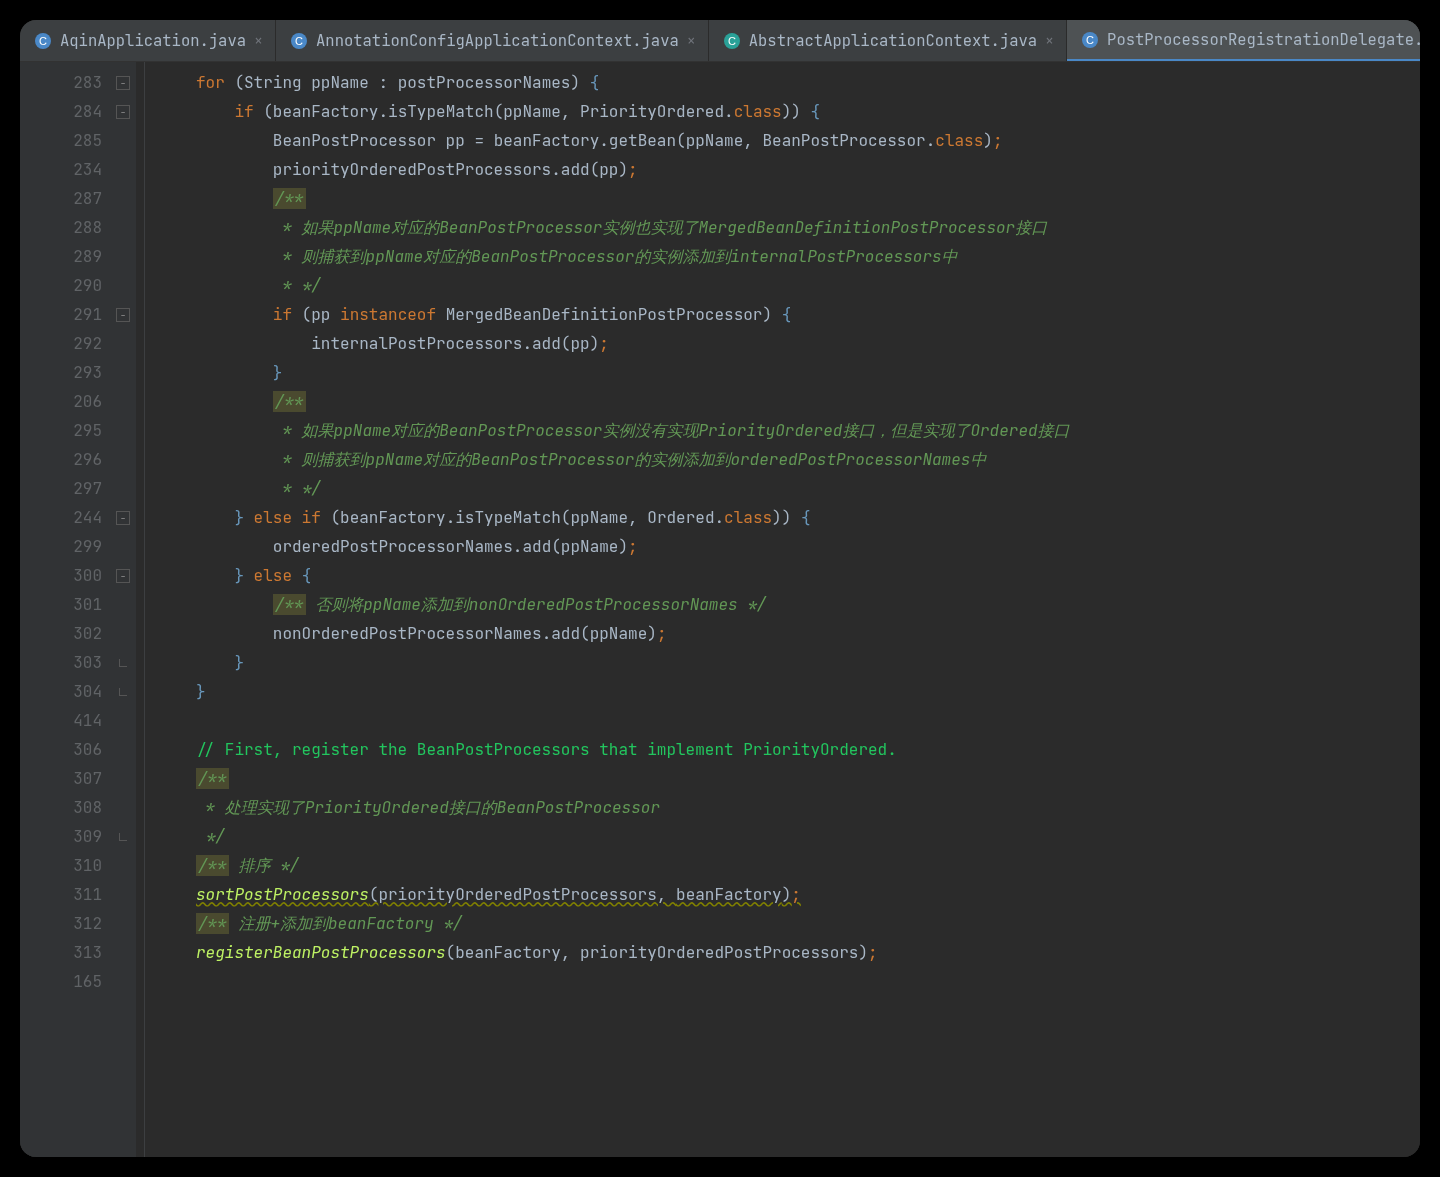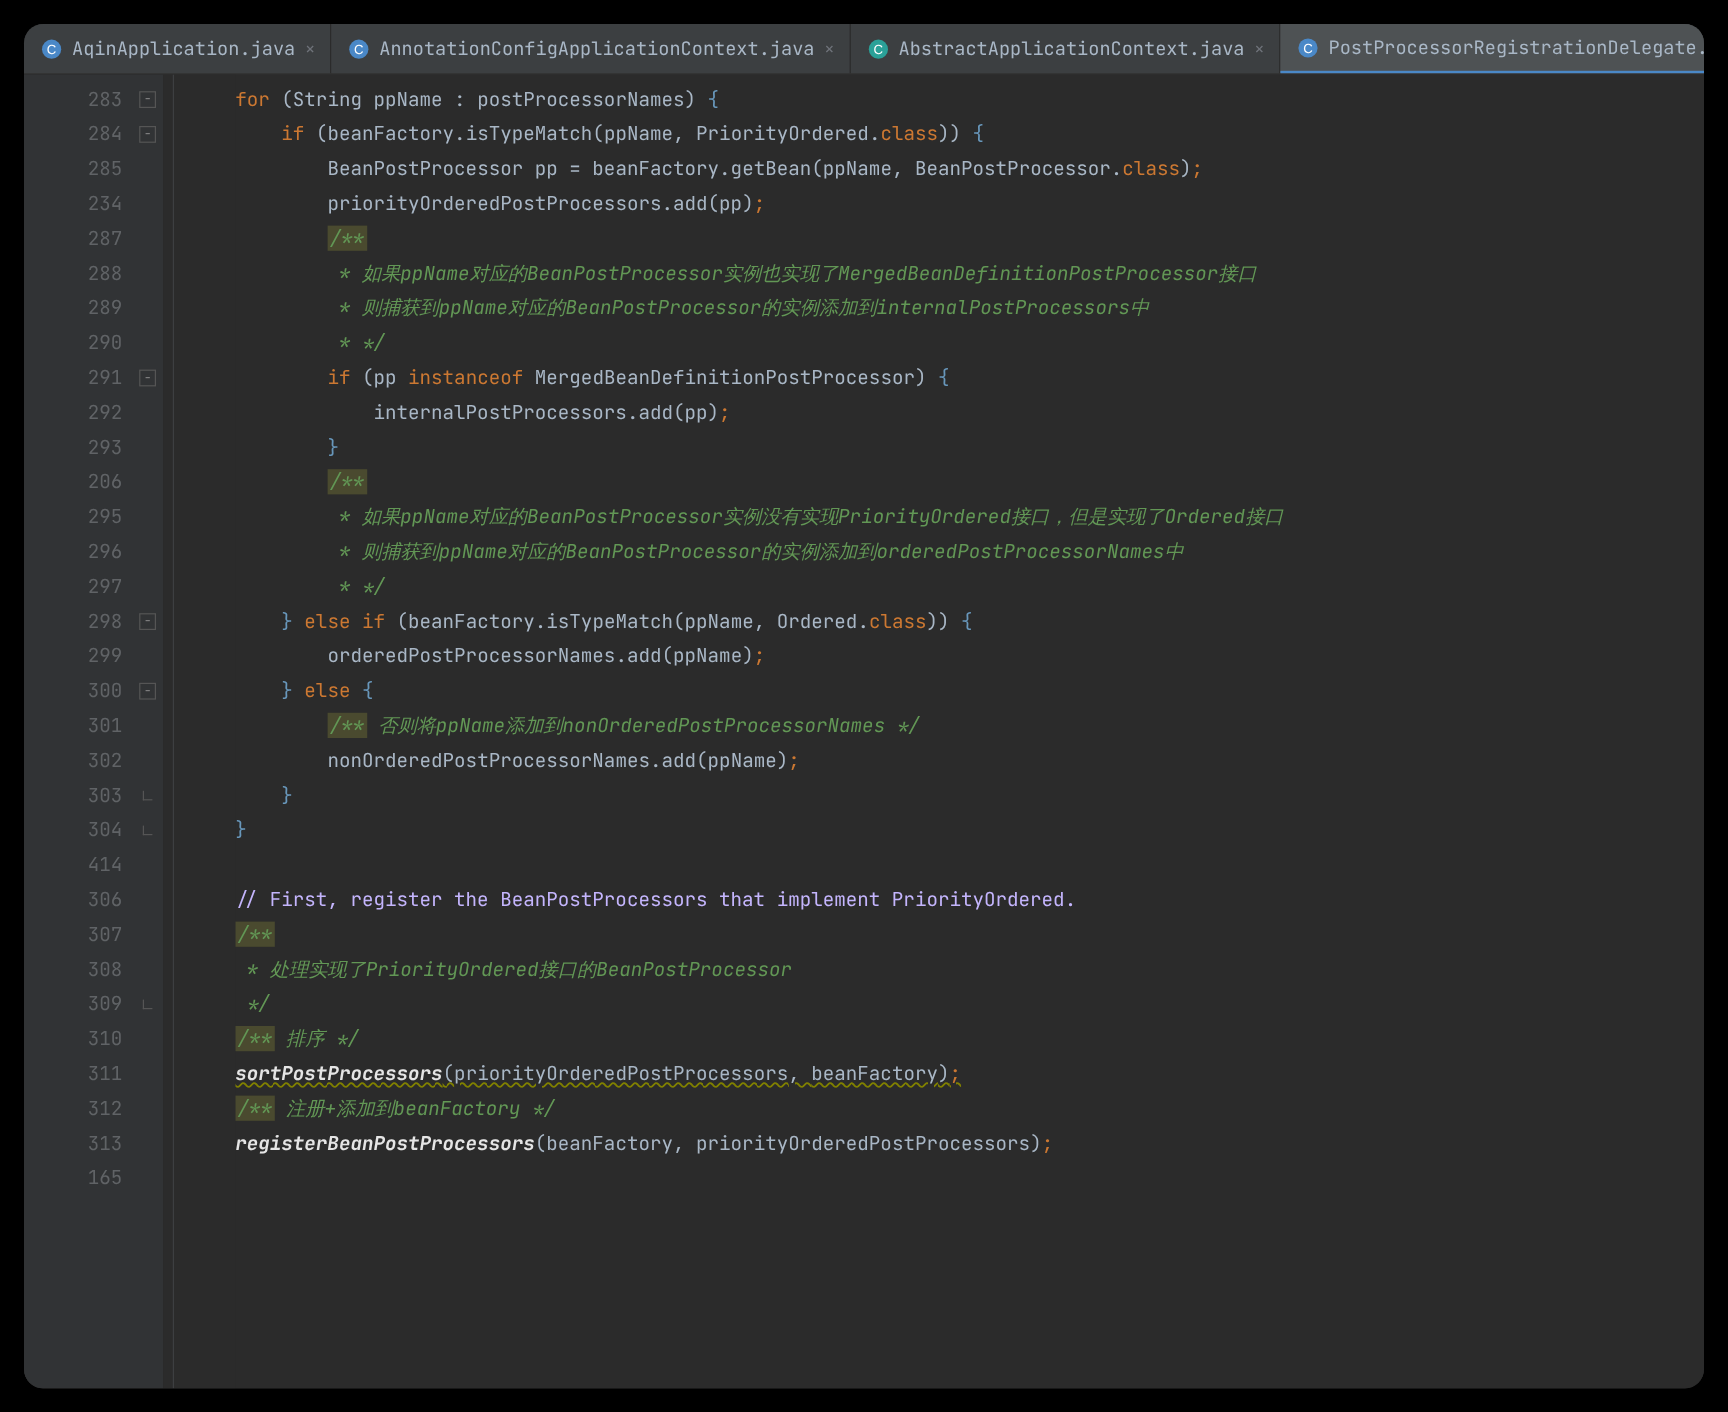--- a/index.html
+++ b/index.html
@@ -120,22 +120,22 @@
   .code .line { height: 29px; }
   
   .kw { color: #cc7832; }
   .ident { color: #a9b7c6; }
   .paren { color: #a9b7c6; }
   .brace { color: #6897bb; }
   .comment { color: #629755; font-style: italic; }
   .doc-lead { background: #4a4a2f; font-style: italic; color: #629755; padding: 0 2px; }
   .semi { color: #cc7832; }
   .op { color: #a9b7c6; }
-  .gray { color: #c4b5fd; }
-  .static-call { color:#e5e5e5; font-style: italic; font-weight: bold; }
+  .gray { color: #22c55e; }
+  .static-call { color:#bef264; font-style: italic; }
   .wavy { text-decoration-line: underline; text-decoration-style: wavy; text-decoration-color: #808000; }
 </style>
 </head>
 <body>
 
 <div class="window">
 
   <div class="tab-bar">
 
   <div class="tab">
@@ -189,21 +189,21 @@
         <div class="ln">288</div>
         <div class="ln">289</div>
         <div class="ln">290</div>
         <div class="ln">291</div>
         <div class="ln">292</div>
         <div class="ln">293</div>
         <div class="ln">206</div>
         <div class="ln">295</div>
         <div class="ln">296</div>
         <div class="ln">297</div>
-        <div class="ln">298</div>
+        <div class="ln">244</div>
         <div class="ln">299</div>
         <div class="ln">300</div>
         <div class="ln">301</div>
         <div class="ln">302</div>
         <div class="ln">303</div>
         <div class="ln">304</div>
         <div class="ln">414</div>
         <div class="ln">306</div>
         <div class="ln">307</div>
         <div class="ln">308</div>

